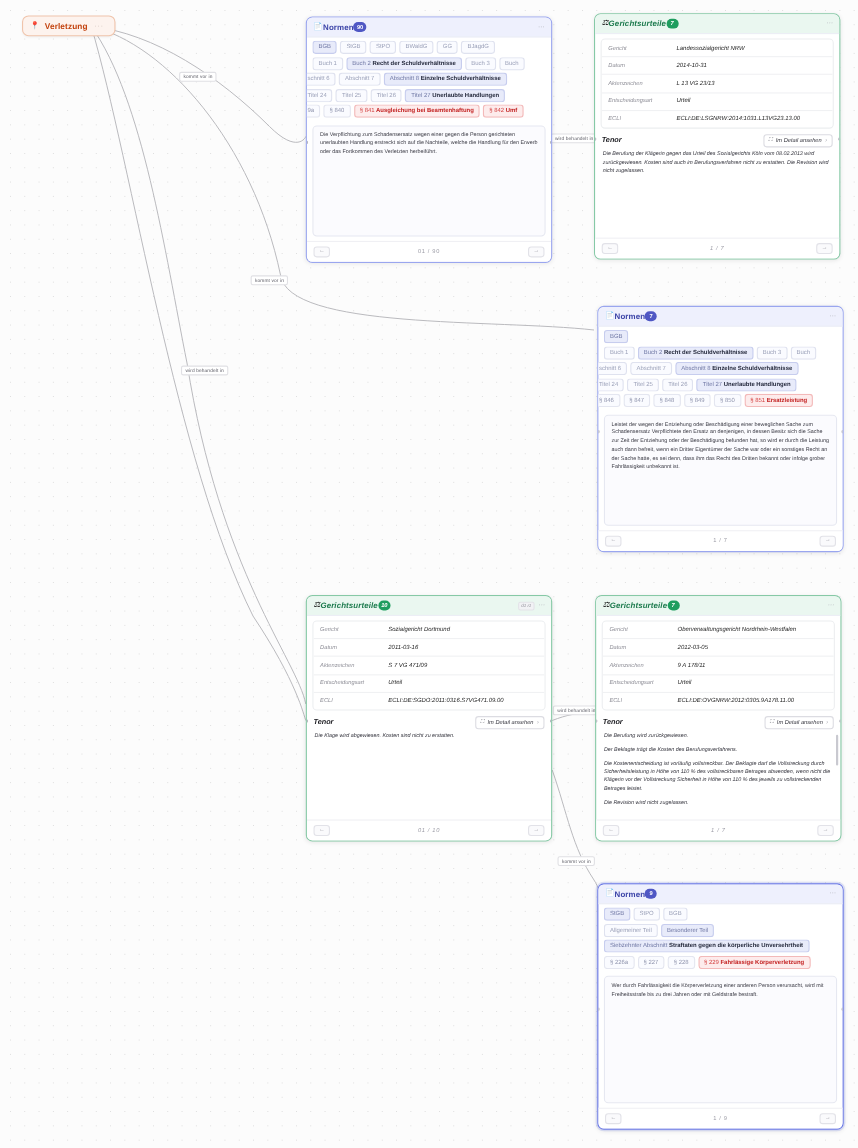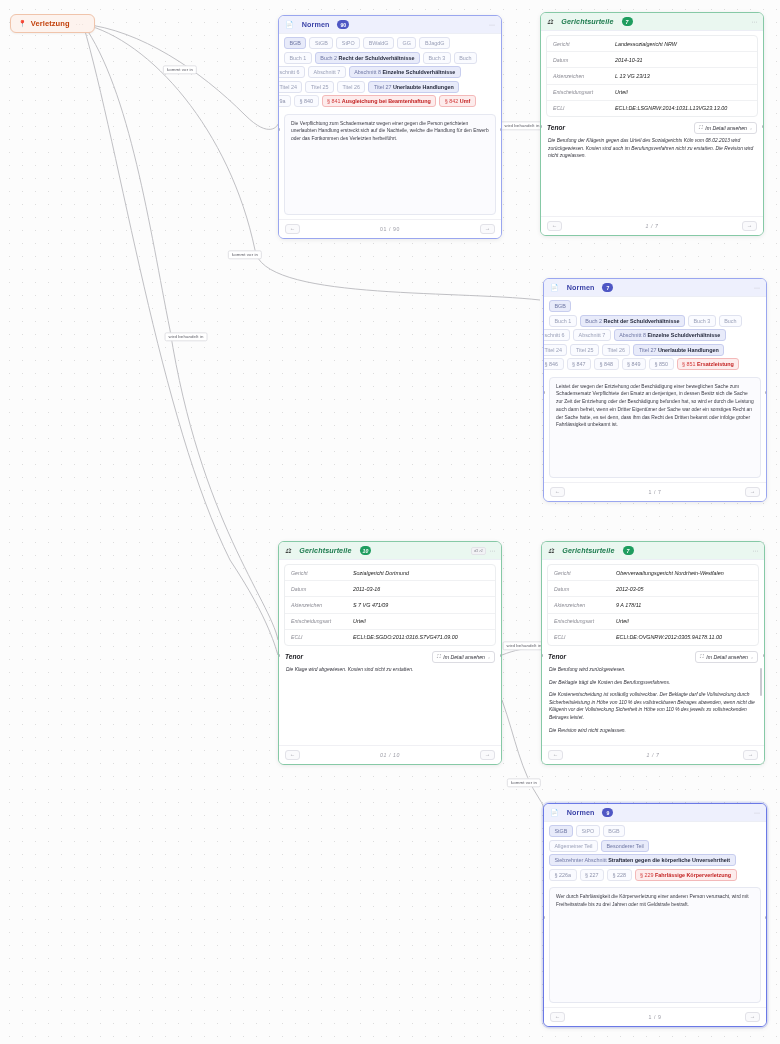--- a/index.html
+++ b/index.html
@@ -55,21 +55,21 @@
     border-radius: 6px;
     display: flex; flex-direction: column;
     overflow: hidden;
     box-shadow: 0 1px 4px rgba(0,0,0,.08);
   }
   .card.norm { border: 1.2px solid #9aa6ef; }
   .card.norm.active { border: 1.4px solid #6b79e6; box-shadow: 0 0 0 1.5px rgba(120,135,235,.22), 0 1px 5px rgba(0,0,0,.1); }
   .card.court { border: 1.2px solid #86c9a6; font-style: italic; }
 
   .card-head {
-    display: flex; align-items: center; gap: 8px;
+    display: flex; align-items: center; gap: 0;
     padding: 4px 6px;
     border-bottom: 1px solid #eceef5;
   }
   .card.norm .card-head { background: #eef0fd; }
   .card.court .card-head { background: #eaf7f0; }
   .card-head .ttl { font-size: 7.2px; font-weight: bold; letter-spacing: .1px; }
   .card.norm .card-head .ttl { color: #3c44a8; }
   .card.court .card-head .ttl { color: #1c7a4d; }
   .head-icon { font-size: 7px; line-height: 1; }
   .badge {
@@ -157,21 +157,21 @@
   <svg class="edges" viewBox="0 0 780 1044">
     <path d="M83,24 C140,30 200,70 245,115 C270,140 278,125 278,124"></path>
     <path d="M83,24 C150,40 230,130 255,250 C262,300 450,290 540,300"></path>
     <path d="M83,24 C130,90 150,230 170,330 C200,520 270,600 278,640"></path>
     <path d="M83,24 C120,150 160,420 230,560 C270,620 276,650 278,655"></path>
     <path d="M502,124 C515,124 524,126 540,128"></path>
     <path d="M502,655 C515,650 524,648 540,648"></path>
     <path d="M502,700 C516,740 520,770 540,800 C548,812 552,840 556,860"></path>
   </svg>
 
-  <div class="node-entity" style="left:10px; top:14px;">
+  <div class="node-entity" style="left:20px; top:14px;">
     <span class="pin">📍</span>
     <span class="lbl">Verletzung</span>
     <span class="dots">···</span>
   </div>
 
   <div id="labels">
       <div class="edge-label" style="left: 180px; top: 70px;">kommt vor in</div>
       <div class="edge-label" style="left: 522px; top: 126px;">wird behandelt in</div>
       <div class="edge-label" style="left: 245px; top: 255px;">kommt vor in</div>
       <div class="edge-label" style="left: 186px; top: 337px;">wird behandelt in</div>

